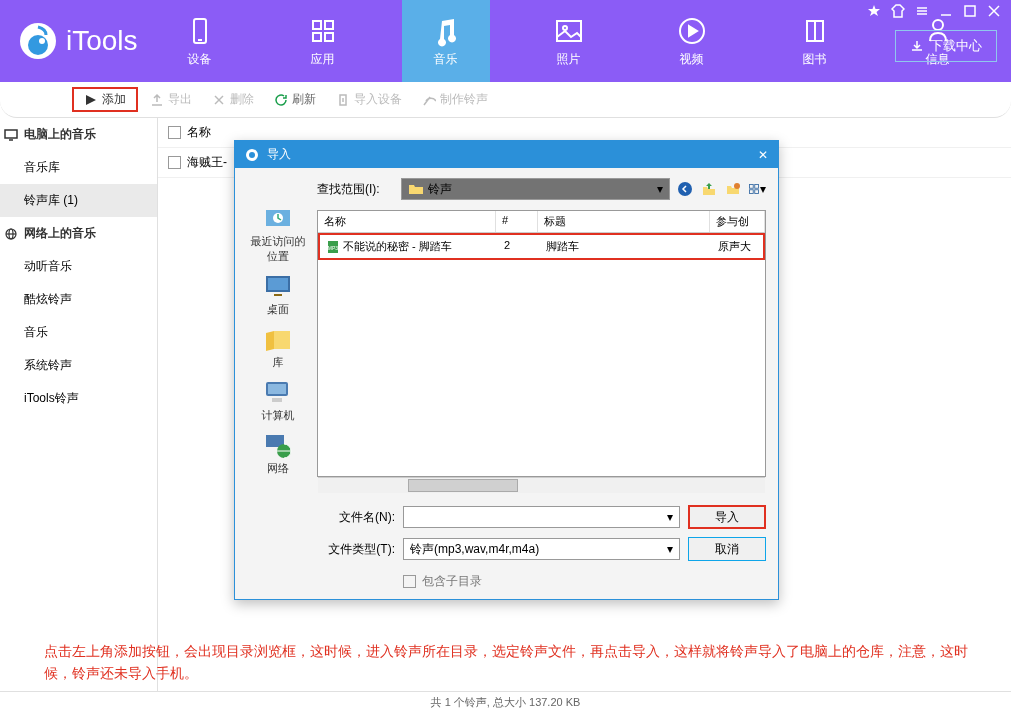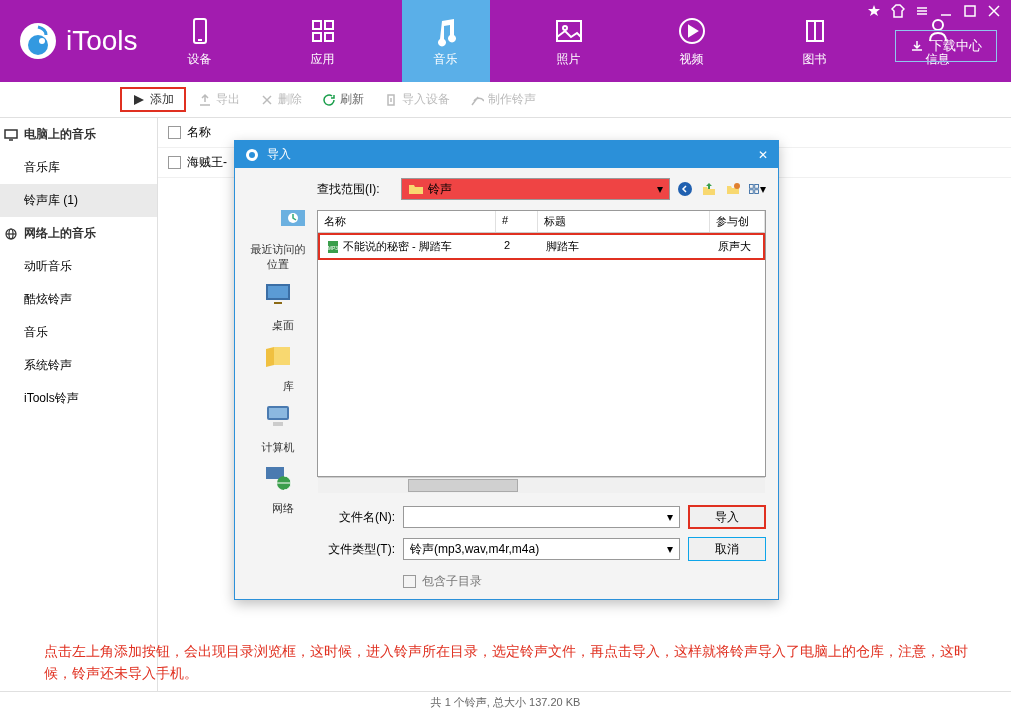--- a/index.html
+++ b/index.html
@@ -1,18 +1,18 @@
 <!DOCTYPE html>
 <html><head>
 <meta charset="utf-8">
 <style>
 * { margin: 0; padding: 0; box-sizing: border-box; font-family: "Microsoft YaHei", Arial, sans-serif; }
 body { width: 1011px; height: 711px; background: #fff; position: relative; overflow: hidden; }
 
-.header { background: #a21caf; height: 82px; display: flex; align-items: stretch; color: #fff; position: relative; }
+.header { background: #8b5cf6; height: 82px; display: flex; align-items: stretch; color: #fff; position: relative; }
 .logo { display: flex; align-items: center; padding: 0 18px; font-size: 28px; font-weight: 300; }
 .logo-icon { width: 40px; height: 40px; margin-right: 8px; }
 .tabs { display: flex; gap: 35px; }
 .tab { width: 88px; display: flex; flex-direction: column; align-items: center; justify-content: center; gap: 4px; cursor: pointer; }
 .tab.active { background: #5aafe8; }
 .tab svg { width: 32px; height: 32px; }
 .tab-label { font-size: 12px; }
 .header-right { position: absolute; right: 10px; top: 4px; display: flex; gap: 10px; align-items: center; }
 .win-btn { width: 14px; height: 14px; cursor: pointer; color: #fff; }
 .download-center { position: absolute; right: 14px; top: 30px; border: 1px solid #8fc7ed; padding: 6px 14px; font-size: 13px; color: #fff; display: flex; align-items: center; gap: 6px; cursor: pointer; }
@@ -31,25 +31,25 @@
 
 .content { flex: 1; position: relative; }
 .list-row { display: flex; align-items: center; padding: 6px 10px; font-size: 12px; gap: 6px; border-bottom: 1px solid #f0f0f0; }
 .checkbox { width: 13px; height: 13px; border: 1px solid #999; }
 
 .dialog { position: absolute; left: 234px; top: 140px; width: 545px; height: 460px; background: #f4f4f4; border: 1px solid #2b90d9; box-shadow: 0 4px 12px rgba(0,0,0,0.25); font-size: 12px; }
 .dialog-title { background: #2b90d9; color: #fff; padding: 5px 10px; display: flex; align-items: center; gap: 8px; }
 .dialog-title .close { margin-left: auto; cursor: pointer; }
 .dialog-body { padding: 10px 12px; display: flex; gap: 8px; height: calc(100% - 26px); }
 .dlg-left { width: 62px; display: flex; flex-direction: column; align-items: center; gap: 6px; padding-top: 24px; }
-.loc-item { display: flex; flex-direction: column; align-items: flex-end; gap: 8px; font-size: 11px; color: #333; cursor: pointer; }
+.loc-item { display: flex; flex-direction: column; align-items: center; gap: 0; font-size: 11px; color: #333; cursor: pointer; }
 .loc-item svg { width: 32px; height: 32px; }
 .dlg-right { flex: 1; display: flex; flex-direction: column; }
 .look-row { display: flex; align-items: center; gap: 6px; margin-bottom: 6px; }
-.combo { flex: 1; border: 1px solid #999; background: #ef4444; height: 22px; display: flex; align-items: center; padding: 0 6px; position: relative; }
+.combo { flex: 1; border: 1px solid #999; background: #737373; height: 22px; display: flex; align-items: center; padding: 0 6px; position: relative; }
 .combo-arrow { margin-left: auto; }
 .nav-icons { display: flex; gap: 6px; }
 .nav-icons span { width: 18px; height: 18px; display: flex; align-items: center; justify-content: center; cursor: pointer; }
 .file-list { flex: 1; background: #fff; border: 1px solid #999; margin-top: 4px; }
 .fl-header { display: flex; font-size: 11px; border-bottom: 1px solid #ccc; }
 .fl-header div { padding: 3px 6px; border-right: 1px solid #e0e0e0; }
 .fl-row { display: flex; font-size: 11px; padding: 3px 0; border: 2px solid #e03020; }
 .fl-row div { padding: 1px 6px; }
 .col-name { width: 178px; } .col-num { width: 42px; } .col-title { width: 172px; } .col-artist { flex: 1; }
 .scroll-track { height: 16px; background: #f0f0f0; border-top: 1px solid #ccc; margin: 0 1px 4px 1px; position: relative; }
@@ -153,21 +153,21 @@
       </svg>
   </div>
   <div class="download-center">
     <svg width="14" height="14" viewBox="0 0 14 14" fill="none" stroke="#fff" stroke-width="1.5">
         <path d="M7 2 L7 9 M4 6 L7 9 L10 6 M2 11 L12 11"></path>
       </svg>
     <span>下载中心</span>
   </div>
 </div>
 
-<div class="toolbar" style="padding-left:120px;">
+<div class="toolbar" style="padding-left:72px;border-radius:17px;">
   <div class="tb-btn highlight">
       <svg viewBox="0 0 14 14" fill="#333">
         <path d="M2 2 L12 7 L2 12 Z"></path>
       </svg>
       <span>添加</span>
     </div>
   <div class="tb-btn disabled">
       <svg viewBox="0 0 14 14" fill="none" stroke="#bbb" stroke-width="1.5">
         <path d="M7 2 L7 9 M4 5 L7 2 L10 5 M2 12 L12 12"></path>
       </svg>

